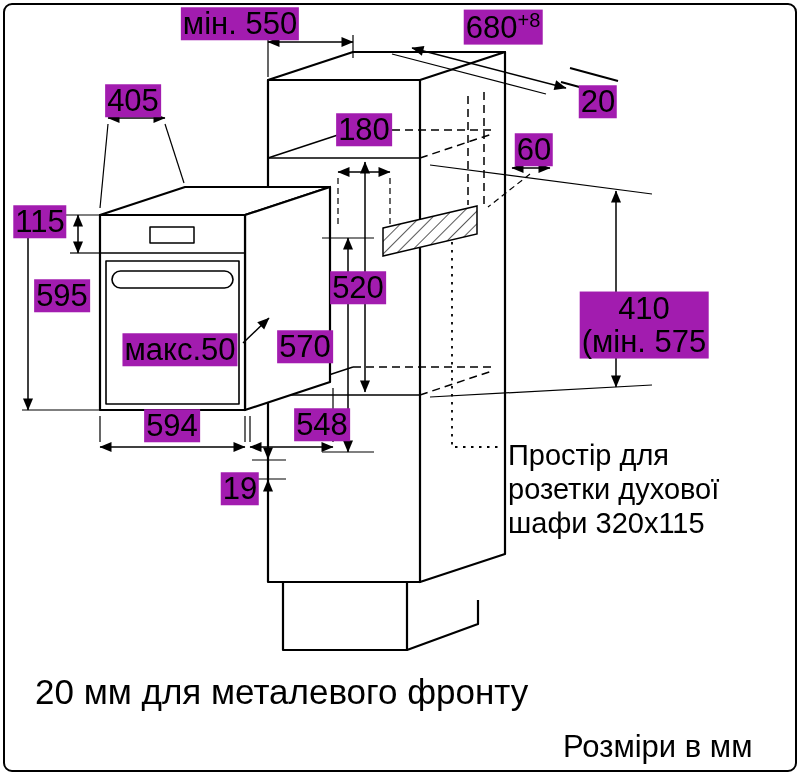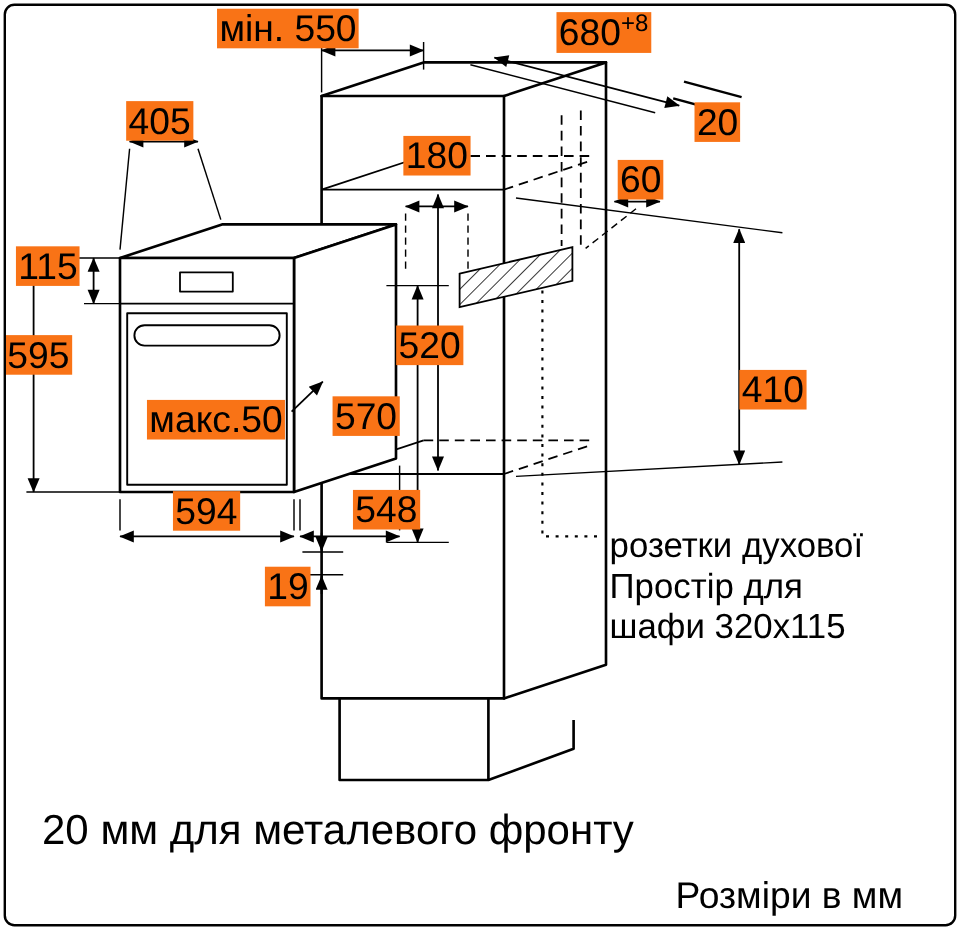--- a/index.html
+++ b/index.html
@@ -2,21 +2,21 @@
 <html><head>
 <meta charset="utf-8">
 <style>
   html,body{margin:0;padding:0;background:#fff}
   .stage{position:relative;width:800px;height:775px;background:#fff;overflow:hidden;
          font-family:"Liberation Sans","DejaVu Sans",sans-serif;color:#000}
   .frame{position:absolute;inset:3px;border:2px solid #000;border-radius:9px;pointer-events:none}
   svg{position:absolute;left:0;top:0}
   .lab{position:absolute;transform:translate(-50%,-50%);font-size:31px;line-height:1.08;
        white-space:nowrap;text-align:center}
-  .bg{background:#f97316;padding:0 2px}
+  .bg{background:#a21caf;padding:0 2px}
   .lab sup{font-size:20px}
   .note{position:absolute;font-size:29px;line-height:34px}
   .big{position:absolute;font-size:35px;white-space:nowrap}
   .units{position:absolute;font-size:31px;white-space:nowrap}
 </style>
 </head>
 <body>
 
 <div class="stage">
 
@@ -160,39 +160,40 @@
 
   <div class="lab bg" style="left:240px;top:24px">мін. 550</div>
 
   <div class="lab bg" style="left:503px;top:27px"><span>680</span><sup>+8</sup></div>
 
   <div class="lab bg" style="left:598px;top:102px">20</div>
   <div class="lab bg" style="left:133px;top:101px">405</div>
   <div class="lab bg" style="left:364px;top:130px">180</div>
   <div class="lab bg" style="left:534px;top:150px">60</div>
   <div class="lab bg" style="left:40px;top:222px">115</div>
-  <div class="lab bg" style="left:32px;top:296px">595</div>
+  <div class="lab bg" style="left:62px;top:296px">595</div>
 
   <div class="lab bg" style="left:358px;top:288px">
     <div>520</div>
   </div>
 
   <div class="lab bg" style="left:305px;top:347px">570</div>
   <div class="lab bg" style="left:180px;top:350px">макс.50</div>
   <div class="lab bg" style="left:172px;top:426px">594</div>
   <div class="lab bg" style="left:322px;top:425px">548</div>
   <div class="lab bg" style="left:240px;top:489px">19</div>
 
   <div class="lab bg" style="left:644px;top:325px">
     <div>410</div>
+    <div>(мін. 575</div>
   </div>
 
   <div class="note" style="left:508px;top:438px">
+    <div>Простір для</div>
     <div>розетки духової</div>
-    <div>Простір для</div>
     <div>шафи 320x115</div>
   </div>
 
   <div class="big" style="left:35px;top:672px">20 мм для металевого фронту</div>
   <div class="units" style="left:563px;top:729px">Розміри в мм</div>
 
   <div class="frame"></div>
 </div>
 
 </body></html>

